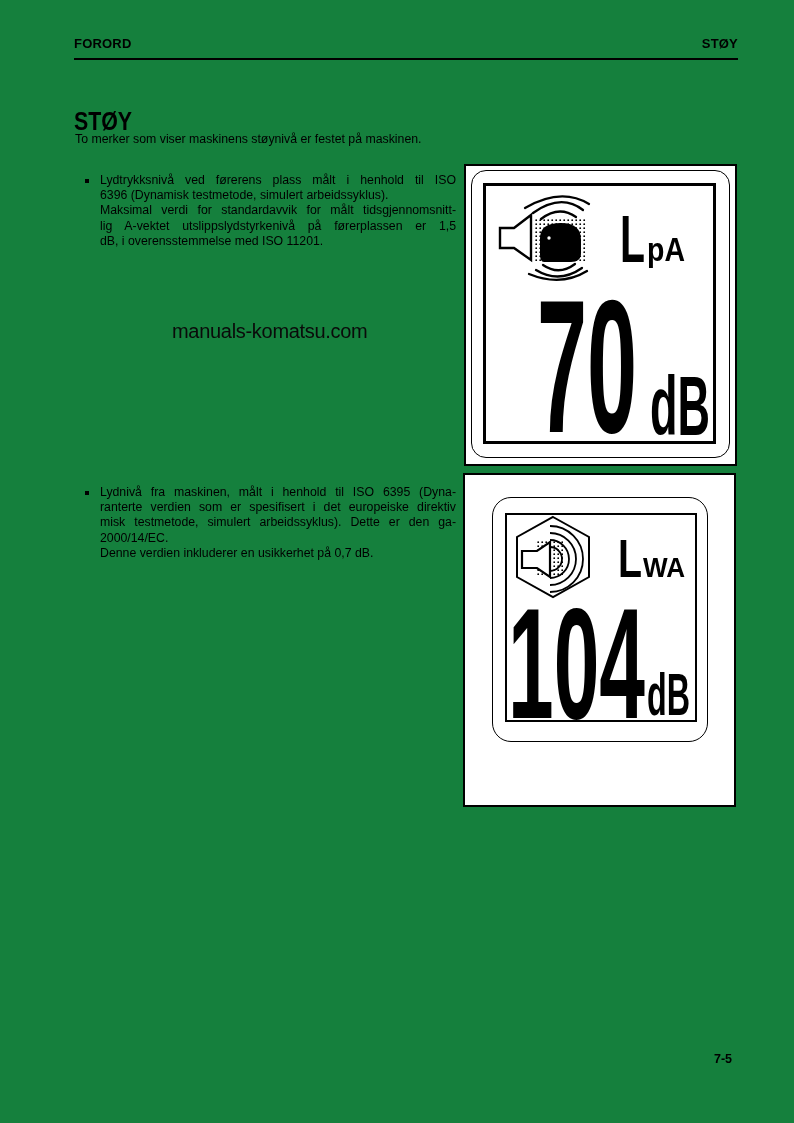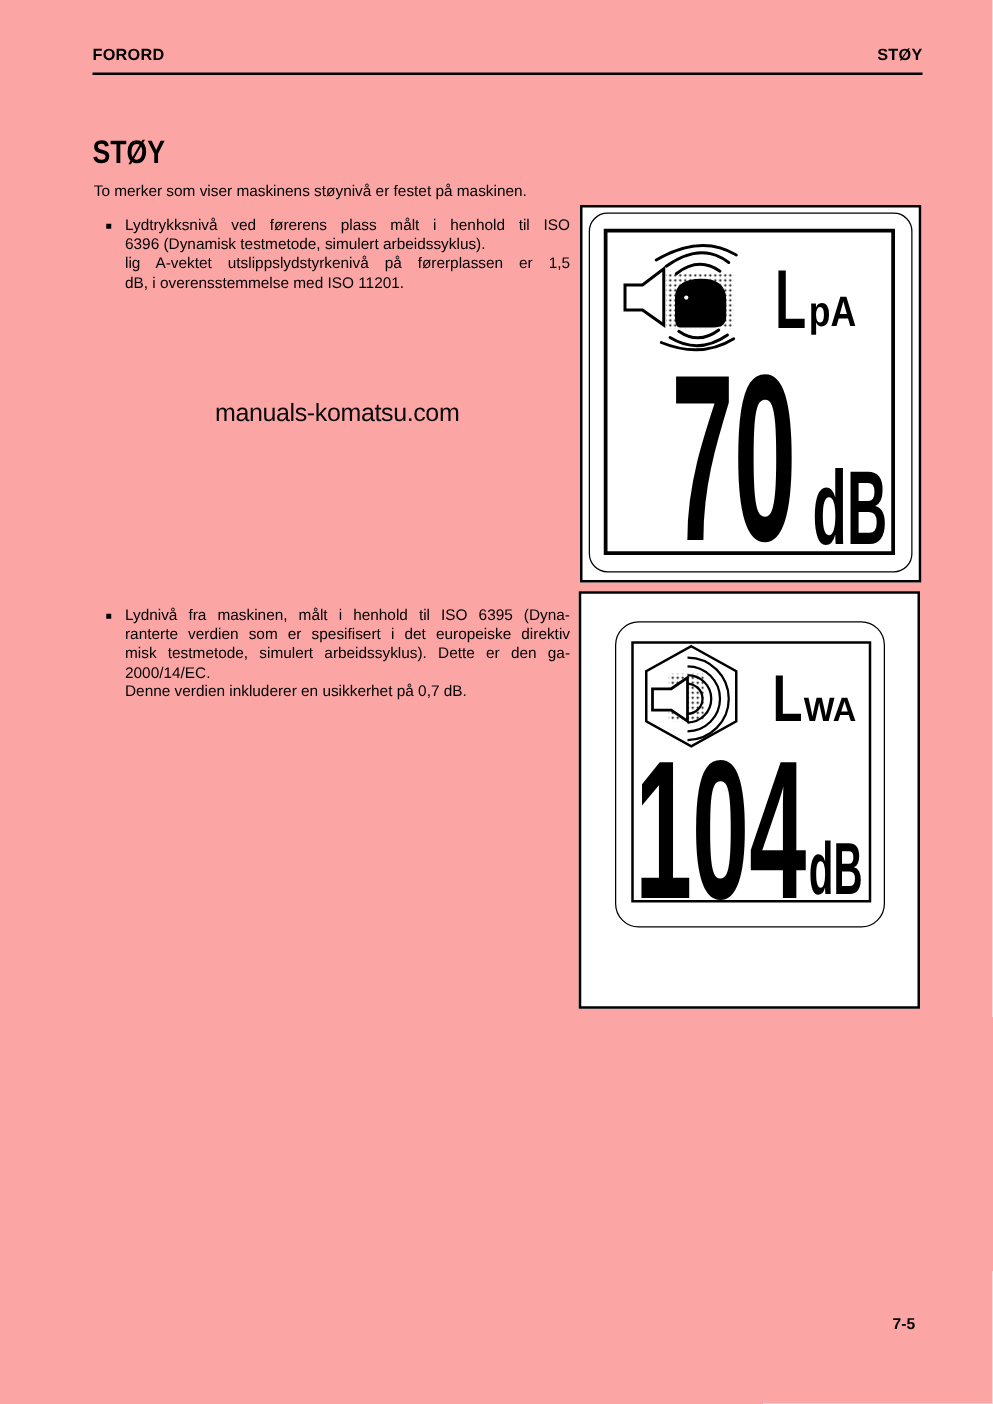--- a/index.html
+++ b/index.html
@@ -1,32 +1,32 @@
 <!DOCTYPE html>
 <html><head>
 <meta charset="utf-8">
 <style>
   html,body { margin:0; padding:0; background:#ffffff; }
   .page {
-    position:relative; width:794px; height:1123px; background:#fca5a5;
+    position:relative; width:794px; height:1123px; background:#15803d;
     color:#000; font-family:"Liberation Sans", sans-serif; overflow:hidden;
   }
   
   .header {
     position:absolute; left:74px; top:36px; width:664px;
     display:flex; justify-content:space-between;
     font-size:13px; font-weight:700; letter-spacing:.2px;
     border-bottom:2.5px solid #000; padding-bottom:7px;
   }
   
   .title {
     position:absolute; left:74px; top:106px; font-size:26px; font-weight:700;
     transform:scaleX(.82); transform-origin:left top; white-space:nowrap;
   }
-  .intro { position:absolute; left:75px; top:146px; font-size:12.3px; white-space:nowrap; }
+  .intro { position:absolute; left:75px; top:132px; font-size:12.3px; white-space:nowrap; }
   .bullet { position:absolute; left:84px; width:372px;margin-top:12px; }
   .b1 { top:161px; } .b2 { top:473px; }
   .marker { position:absolute; left:1px; top:6px; width:3.5px; height:3.5px; background:#000; }
   .lines { margin-left:16px; }
   .tline { font-size:12.3px; line-height:15.2px; }
   .just { text-align:justify; text-align-last:justify; }
   .watermark { position:absolute; left:172px; top:320px; font-size:20px; letter-spacing:-.3px; color:#0a0a0a; }
   .pageno { position:absolute; left:714px; top:1052px; font-size:12.5px; font-weight:700; }
   
   .lbl { position:absolute; border:2px solid #000; background:#fff; }
@@ -55,20 +55,21 @@
 
   <div class="title">STØY</div>
 
   <div class="intro">To merker som viser maskinens støynivå er festet på maskinen.</div>
 
   <div class="bullet b1">
     <div class="marker"></div>
     <div class="lines">
         <div class="tline just">Lydtrykksnivå ved førerens plass målt i henhold til ISO</div>
         <div class="tline">6396 (Dynamisk testmetode, simulert arbeidssyklus).</div>
+        <div class="tline just">Maksimal verdi for standardavvik for målt tidsgjennomsnitt-</div>
         <div class="tline just">lig A-vektet utslippslydstyrkenivå på førerplassen er 1,5</div>
         <div class="tline">dB, i overensstemmelse med ISO 11201.</div>
       </div>
   </div>
 
   <div class="watermark">manuals-komatsu.com</div>
 
   <div class="bullet b2">
     <div class="marker"></div>
     <div class="lines">

